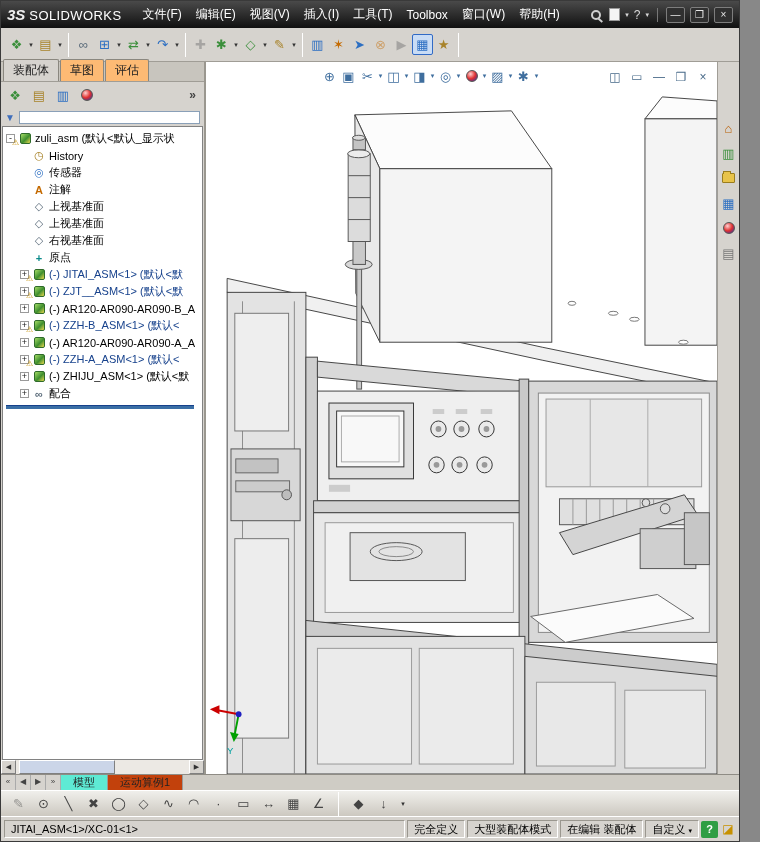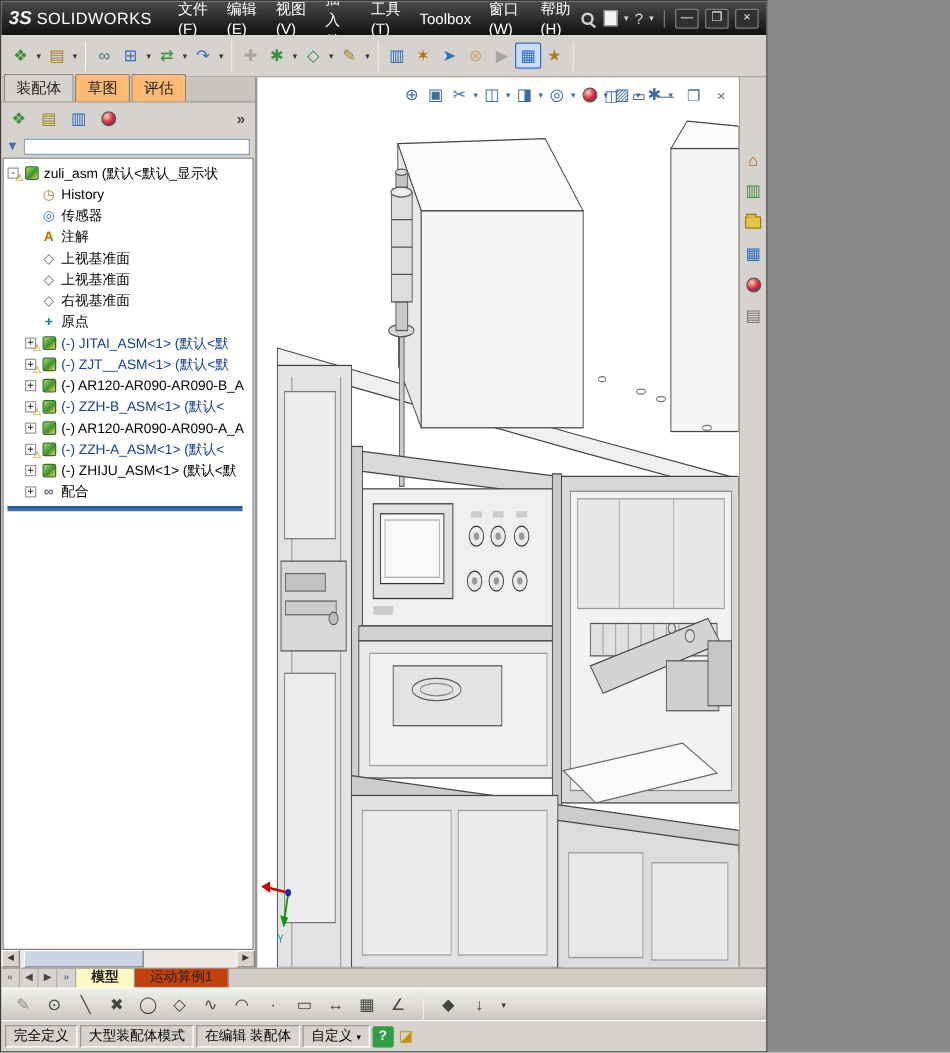--- a/index.html
+++ b/index.html
@@ -1,17 +1,17 @@
 <!DOCTYPE html>
 <html><head>
 <meta charset="utf-8">
 <style>
 *{box-sizing:border-box;margin:0;padding:0}
 body{width:760px;height:842px;font-family:"Liberation Sans","DejaVu Sans",sans-serif;font-size:12px;background:#888}
-.window{width:614px;height:842px;display:flex;flex-direction:column;border:1px solid #3a3a3a;background:#d6d3ce;overflow:hidden}
+.window{width:740px;height:842px;display:flex;flex-direction:column;border:1px solid #3a3a3a;background:#d6d3ce;overflow:hidden}
 
 .titlebar{height:27px;flex:none;background:linear-gradient(#4a4a4a,#101010);display:flex;align-items:center;padding:0 6px;color:#fff}
 .logo{display:flex;align-items:baseline;margin-right:14px}
 .logo-mark{font-style:italic;font-weight:bold;font-size:15px;margin-right:4px;color:#f0f0f0}
 .logo-text{font-weight:normal;font-size:13px;letter-spacing:.4px}
 .menu-item{padding:5px 7px;font-size:12px;cursor:default}
 .tb-right{margin-left:auto;display:flex;align-items:center;gap:5px;color:#d8d8d8}
 .mag{width:10px;height:10px;border:2px solid #cfcfcf;border-radius:50%;position:relative;margin-right:3px}
 .mag::after{content:"";position:absolute;right:-4px;bottom:-3px;width:6px;height:2px;background:#cfcfcf;transform:rotate(40deg)}
 .newdoc{width:11px;height:13px;background:#f4f4f4;border:1px solid #999;display:inline-block}
@@ -63,21 +63,21 @@
 .vp-ctrl{width:16px;height:15px;display:flex;align-items:center;justify-content:center}
 
 .taskpane{width:22px;flex:none;background:#d6d3ce;border-left:1px solid #a09d96;display:flex;flex-direction:column;align-items:center;padding-top:58px;gap:9px}
 .tp-icon{width:17px;height:16px;display:flex;align-items:center;justify-content:center;font-size:13px}
 .folder-ico{width:13px;height:10px;background:#e8c34a;border:1px solid #9a7d1e;border-radius:1px;position:relative}
 .folder-ico::before{content:"";position:absolute;top:-3px;left:0;width:6px;height:2px;background:#e8c34a;border:1px solid #9a7d1e;border-bottom:none}
 
 .doc-tabbar{height:16px;flex:none;display:flex;background:#cfccc5;border-top:1px solid #8f8c85}
 .tab-nav{width:15px;font-size:8px;line-height:14px;text-align:center;color:#444;background:#d6d3ce;border-right:1px solid #aaa}
 .doc-tab{padding:0 12px;font-size:11px;line-height:15px;background:#c2410c;border-right:1px solid #999;color:#222}
-.doc-tab.active{background:#fef9c3;font-weight:bold}
+.doc-tab.active{background:#5eead4;font-weight:normal}
 
 .sketchbar{height:26px;flex:none;display:flex;align-items:center;gap:6px;padding:0 8px;background:linear-gradient(#f0efeb,#ccc8c0);border-top:1px solid #fff}
 .sk-icon{width:19px;height:19px;display:flex;align-items:center;justify-content:center;font-size:13px;color:#444}
 
 .statusbar{height:25px;flex:none;display:flex;align-items:center;gap:2px;padding:2px 3px;background:#d6d3ce;border-top:1px solid #fff;font-size:11px}
 .sb-cell{height:18px;line-height:16px;padding:0 6px;border:1px solid;border-color:#9a978f #fff #fff #9a978f;white-space:nowrap}
 .sb-path{flex:1}
 .sb-help{width:17px;height:17px;background:#2f9e44;color:#fff;font-weight:bold;text-align:center;line-height:16px;border-radius:2px;font-size:11px}
 .sb-right-ico{width:16px;height:16px;display:flex;align-items:center;justify-content:center;color:#c79100;font-size:12px}
 </style>
@@ -488,20 +488,21 @@
     <span class="sk-icon">↔</span>
     <span class="sk-icon">▦</span>
     <span class="sk-icon">∠</span>
     <span class="tb-group-sep"></span>
     <span class="sk-icon c-blue">◆</span>
     <span class="sk-icon">↓</span>
       <span class="tb-dd">▾</span>
   </div>
 
   <div class="statusbar">
+    <span class="sb-cell sb-path">JITAI_ASM&lt;1&gt;/XC-01&lt;1&gt;</span>
     <span class="sb-cell">完全定义</span>
     <span class="sb-cell">大型装配体模式</span>
     <span class="sb-cell">在编辑 装配体</span>
     <span class="sb-cell"><span>自定义</span> <span class="dd-sm">▾</span></span>
     <span class="sb-help">?</span>
     <span class="sb-right-ico">◪</span>
   </div>
 
 </div>
 

